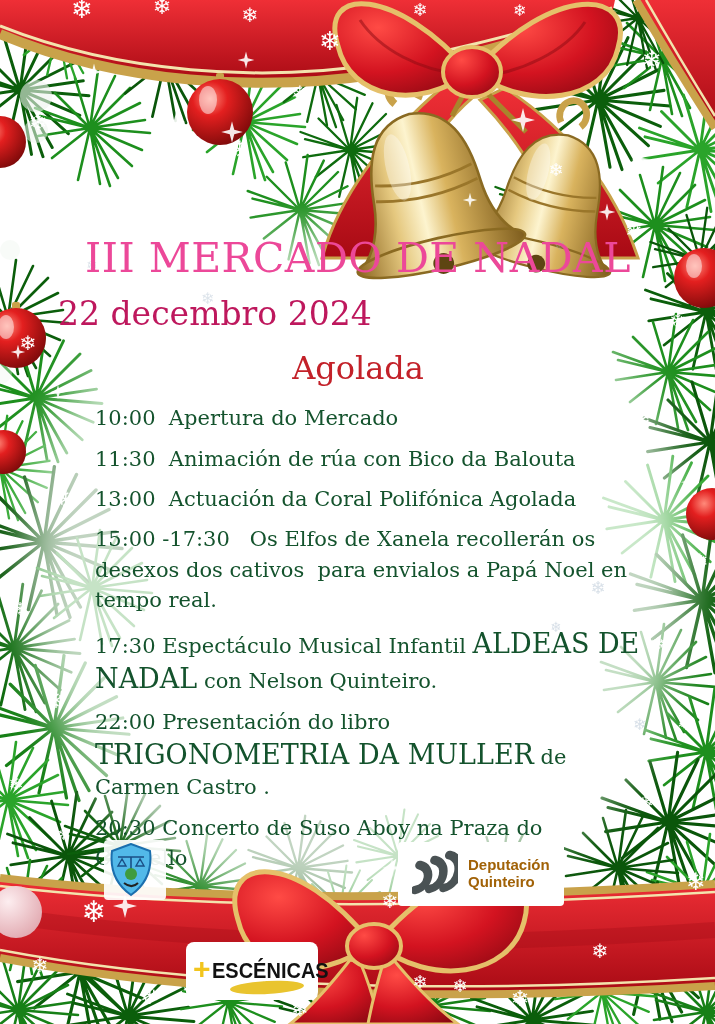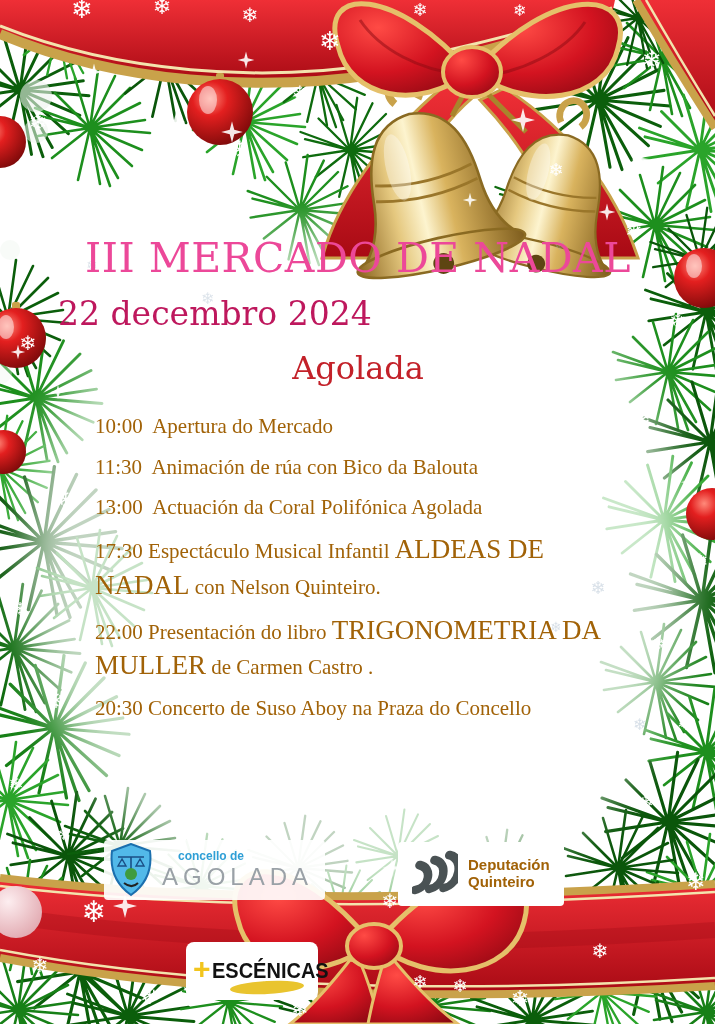--- a/index.html
+++ b/index.html
@@ -3,21 +3,21 @@
 <meta charset="utf-8">
 <style>
   html,body{margin:0;padding:0;background:#888;}
   .poster{position:relative;width:715px;height:1024px;background:#ffffff;overflow:hidden;
           font-family:"DejaVu Serif", serif;}
   .decor{position:absolute;left:0;top:0;z-index:1;}
   .content{position:absolute;left:58px;top:236px;width:600px;z-index:2;}
   .title{font-size:41px;line-height:1.1;color:#ec4899;text-align:center;letter-spacing:0.5px;}
   .date{font-size:33px;margin-top:13px;text-align:left;color:#be185d;}
   .location{font-size:32px;margin-top:16px;text-align:center;color:#c32129;}
-  .schedule{margin-top:24px;margin-left:37px;width:545px;color:#a16207;font-family:Liberation Serif, serif;}
+  .schedule{margin-top:16px;margin-left:37px;width:545px;color:#14532d;}
   .sched-line{font-size:21px;line-height:1.45;margin-bottom:10px;white-space:pre-wrap;}
   .seg-big{font-size:27px;line-height:1.3;}
   .logo-agolada{position:absolute;left:104px;top:840px;z-index:3;display:flex;align-items:center;
       background:rgba(255,255,255,.92);padding:3px 12px 3px 4px;border-radius:4px;
       font-family:"Liberation Sans", sans-serif;}
   .ag-text{margin-left:8px;}
   .ag-small{display:block;font-size:12px;color:#2f9fd6;margin-left:16px;font-weight:bold;}
   .ag-big{display:block;font-size:24px;color:#9aa1a7;letter-spacing:5px;font-weight:normal;}
   .logo-deputacion{position:absolute;left:398px;top:842px;z-index:3;background:#fff;border-radius:4px;
       padding:7px 14px;display:flex;align-items:center;gap:10px;
@@ -284,38 +284,35 @@
   </svg>
 
   <div class="content">
     <h1 class="title" style="margin:0;font-weight:normal">III MERCADO DE NADAL</h1>
     <div class="date">22 decembro 2024</div>
     <div class="location">Agolada</div>
     <div class="schedule" id="schedule">
         <div class="sched-line"><span>10:00  Apertura do Mercado</span></div>
         <div class="sched-line"><span>11:30  Animación de rúa con Bico da Balouta</span></div>
         <div class="sched-line"><span>13:00  Actuación da Coral Polifónica Agolada</span></div>
+        <div class="sched-line"><span>15:00 -17:30   Os Elfos de Xanela recollerán os desexos dos cativos  para envialos a Papá Noel en tempo real.</span></div>
         <div class="sched-line"><span>17:30 Espectáculo Musical Infantil </span><span class="seg-big">ALDEAS DE NADAL</span><span> con Nelson Quinteiro.</span></div>
         <div class="sched-line"><span>22:00 Presentación do libro </span><span class="seg-big">TRIGONOMETRIA DA MULLER</span><span> de Carmen Castro .</span></div>
         <div class="sched-line"><span>20:30 Concerto de Suso Aboy na Praza do Concello</span></div>
       </div>
   </div>
 
   <div class="logo-agolada">
     <svg width="46" height="54" viewBox="0 0 46 54">
       <path d="M23,1 L4,8 C2,24 6,40 23,52 C40,40 44,24 42,8 Z" fill="#52b9e9" stroke="#1b6fae" stroke-width="2"></path>
       <path d="M10,14 H36 M23,14 V30" stroke="#1b4f86" stroke-width="1.6" fill="none"></path>
       <path d="M14,16 l-4,7 h8 z M32,16 l-4,7 h8 z" fill="none" stroke="#1b4f86" stroke-width="1.4"></path>
       <circle cx="23" cy="31" r="6" fill="#3f9b3f"></circle>
       <path d="M16,40 c5,4 10,4 14,0" stroke="#222" stroke-width="2" fill="none"></path>
     </svg>
-    <div class="ag-text">
-      <span class="ag-small">concello de</span>
-      <span class="ag-big">AGOLADA</span>
-    </div>
   </div>
 
   <div class="logo-deputacion">
     <svg width="46" height="50" viewBox="0 0 46 50">
       <g fill="none" stroke="#4a5254" stroke-width="8.5" stroke-linecap="round" transform="translate(6,2) skewX(-10)">
         <path d="M4,14 c14,3 14,22 0,25"></path>
         <path d="M18,9 c15,3 15,26 0,29"></path>
         <path d="M32,4 c16,3 16,30 0,33"></path>
       </g>
     </svg>

